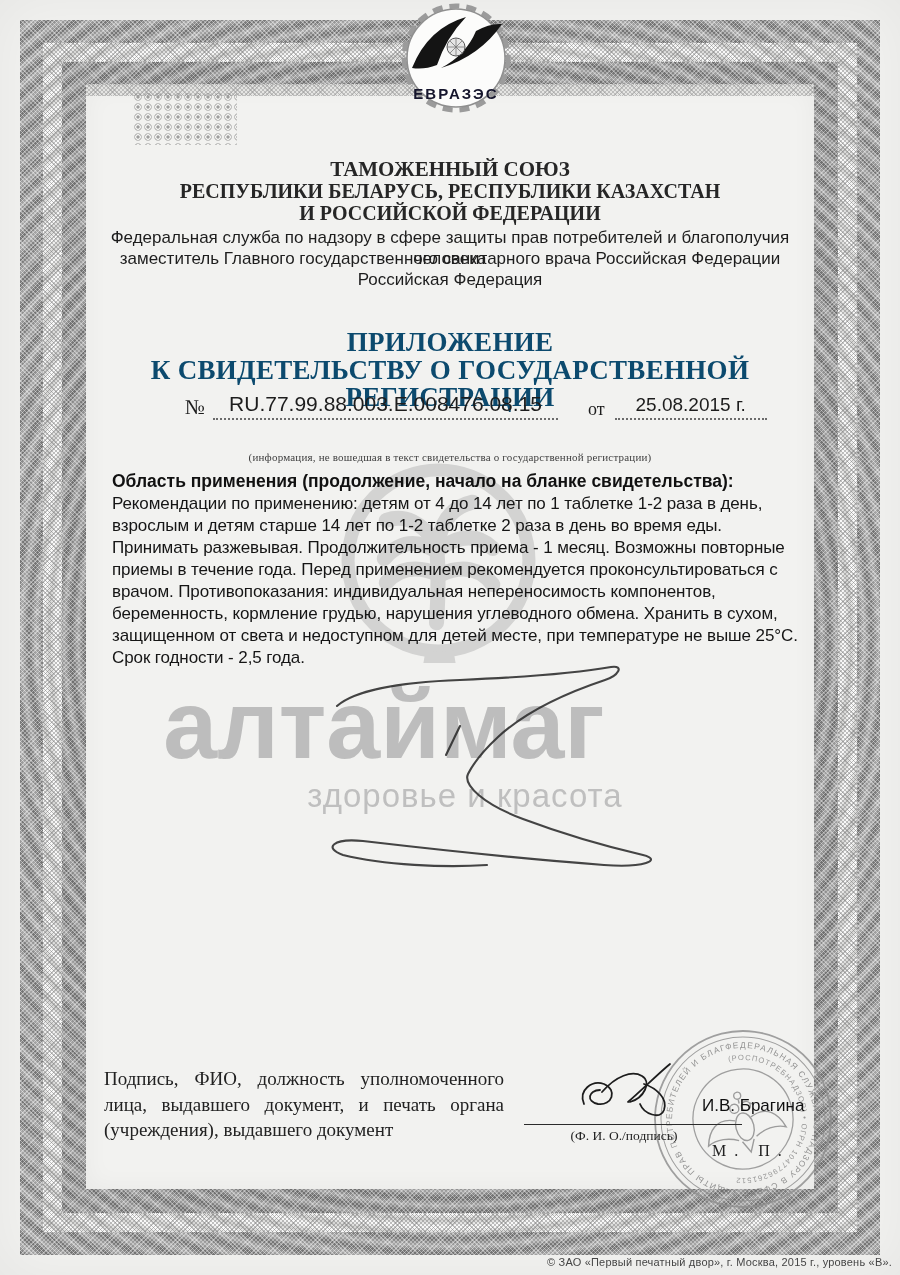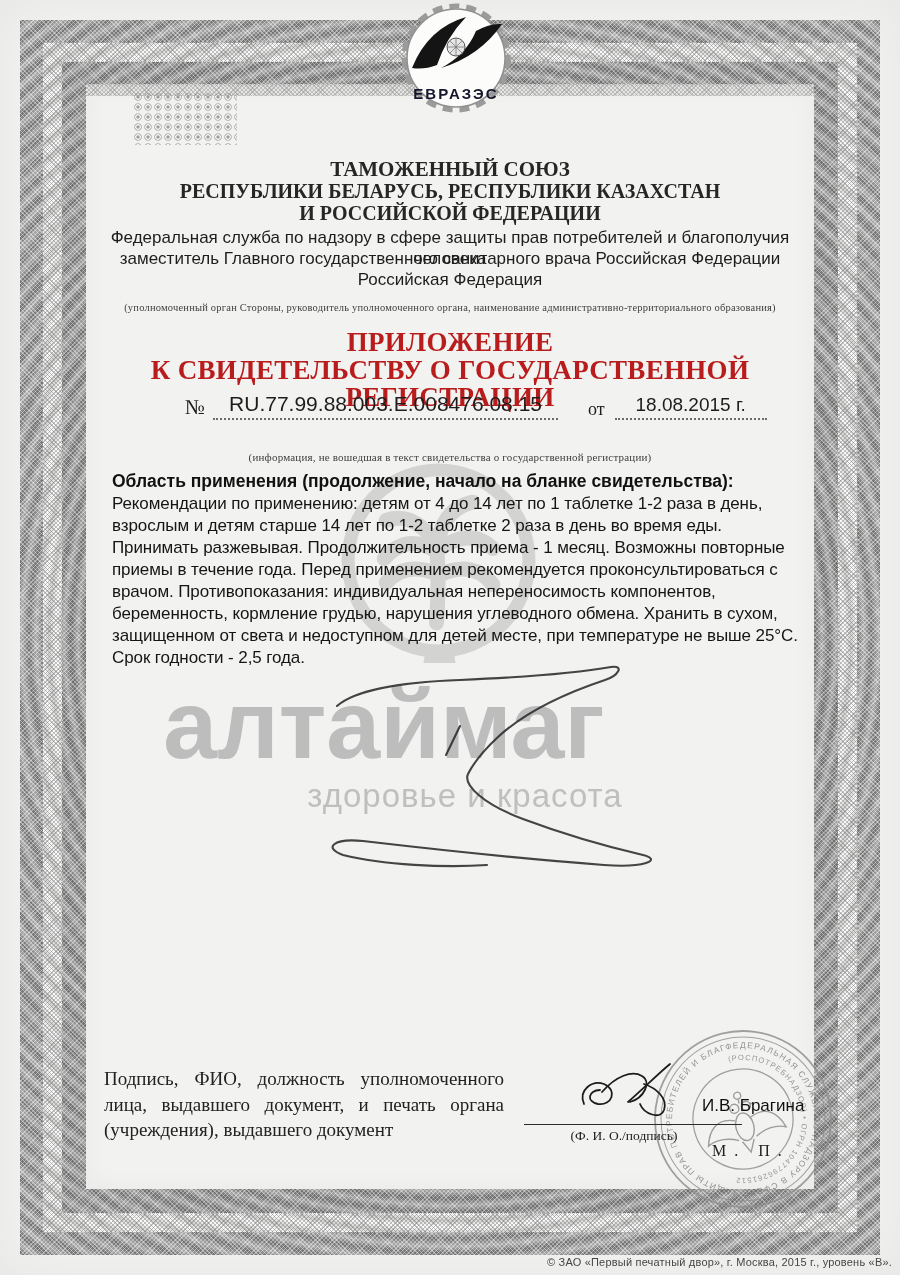--- a/index.html
+++ b/index.html
@@ -62,21 +62,21 @@
   }
   
   .logo{position:absolute;left:366px;top:2px;z-index:8;}
   
   .abs{position:absolute;}
   .serif{font-family:"Liberation Serif", serif;}
   .center{text-align:center;}
   .hdr-bold{font-weight:bold;color:#262626;font-size:21px;line-height:21.5px;}
   .hdr-sans{color:#1d1d1d;font-size:17px;line-height:20.5px;}
   .caption-small{font-size:10.5px;color:#3f3f3f;letter-spacing:.2px;}
-  .doc-title{font-weight:bold;color:#b91c1c;font-size:27px;line-height:27px;letter-spacing:.3px;}
+  .doc-title{font-weight:bold;color:#0c4a6e;font-size:27px;line-height:27px;letter-spacing:.3px;}
   .num-row{display:flex;align-items:flex-end;color:#1d1d1d;}
   .dotted-cell{border-bottom:2px dotted #6b6b6b;text-align:center;padding-bottom:2px;}
   .body-heading{font-weight:bold;font-size:17.5px;color:#111;}
   .body-text{font-size:17px;line-height:22px;color:#151515;letter-spacing:-0.1px;}
   .wm-brand{
     width:768px;text-align:center;font-weight:bold;font-size:97px;
     color:#b1b1b1;letter-spacing:0;opacity:.8;line-height:1;
   }
   .wm-tagline{
     width:900px;text-align:center;font-size:33px;color:#bdbdbd;opacity:.95;letter-spacing:1px;
@@ -121,30 +121,29 @@
 
   <div class="abs wm-layer wm-brand" style="left:0;top:676px;">алтаймаг</div>
   <div class="abs wm-layer wm-tagline" style="left:0;top:777px;padding-left:15px;">здоровье и красота</div>
 
   <div class="abs content-layer center serif hdr-bold" style="left:88px;top:159px;width:724px;">ТАМОЖЕННЫЙ СОЮЗ</div>
   <div class="abs content-layer center serif hdr-bold" style="left:88px;top:181px;width:724px;font-size:20px;">РЕСПУБЛИКИ БЕЛАРУСЬ, РЕСПУБЛИКИ КАЗАХСТАН</div>
   <div class="abs content-layer center serif hdr-bold" style="left:88px;top:203px;width:724px;font-size:20px;">И РОССИЙСКОЙ ФЕДЕРАЦИИ</div>
   <div class="abs content-layer center hdr-sans" style="left:88px;top:228px;width:724px;">Федеральная служба по надзору в сфере защиты прав потребителей и благополучия человека</div>
   <div class="abs content-layer center hdr-sans" style="left:88px;top:249px;width:724px;">заместитель Главного государственного санитарного врача Российская Федерации</div>
   <div class="abs content-layer center hdr-sans" style="left:88px;top:270px;width:724px;">Российская Федерация</div>
-  <div class="abs content-layer center serif caption-small" style="left:88px;top:302px;width:724px;">(уполномоченный орган Стороны, руководитель уполномоченного органа, наименование административно-территориального образования)</div>
 
   <div class="abs content-layer center serif doc-title" style="left:88px;top:329px;width:724px;">ПРИЛОЖЕНИЕ</div>
   <div class="abs content-layer center serif doc-title" style="left:88px;top:357px;width:724px;">К СВИДЕТЕЛЬСТВУ О ГОСУДАРСТВЕННОЙ РЕГИСТРАЦИИ</div>
 
   <div class="abs content-layer num-row" style="left:185px;top:392px;">
     <span class="serif" style="font-size:21px;margin-right:8px;">№</span>
     <span class="dotted-cell" style="width:345px;font-size:21px;">RU.77.99.88.003.E.008476.08.15</span>
     <span class="serif" style="font-size:18px;margin:0 10px 0 30px;">от</span>
-    <span class="dotted-cell" style="width:152px;font-size:19px;">18.08.2015 г.</span>
+    <span class="dotted-cell" style="width:152px;font-size:19px;">25.08.2015 г.</span>
   </div>
   <div class="abs content-layer center serif caption-small" style="left:88px;top:451px;width:724px;font-size:11px;">(информация, не вошедшая в текст свидетельства о государственной регистрации)</div>
 
   <div class="abs content-layer body-heading" style="left:112px;top:471px;width:700px;">Область применения (продолжение, начало на бланке свидетельства):</div>
   <div class="abs content-layer body-text" style="left:112px;top:493px;width:700px;">Рекомендации по применению: детям от 4 до 14 лет по 1 таблетке 1-2 раза в день, взрослым и детям старше 14 лет по 1-2 таблетке 2 раза в день во время еды. Принимать разжевывая. Продолжительность приема - 1 месяц. Возможны повторные приемы в течение года. Перед применением рекомендуется проконсультироваться с врачом. Противопоказания: индивидуальная непереносимость компонентов, беременность, кормление грудью, нарушения углеводного обмена. Хранить в сухом, защищенном от света и недоступном для детей месте, при температуре не выше 25°С. Срок годности - 2,5 года.</div>
 
   <svg class="abs over-layer" style="left:295px;top:652px;" width="395" height="228" viewBox="0 0 395 228">
     <g fill="none" stroke="#2b2b2b" stroke-width="2.1" stroke-linecap="round" opacity=".88">
       <path d="M42,54 C60,38 108,30 165,28 C235,25 288,20 316,15 C330,13 323,24 310,28 C268,42 228,62 203,85 C188,99 178,112 173,122 C168,133 188,152 228,167 C268,182 318,196 348,203 C368,208 349,216 309,213 C229,207 128,196 68,189 C38,186 28,196 48,203 C88,213 150,216 192,213"></path>
       <path d="M165,74 L151,103"></path>

